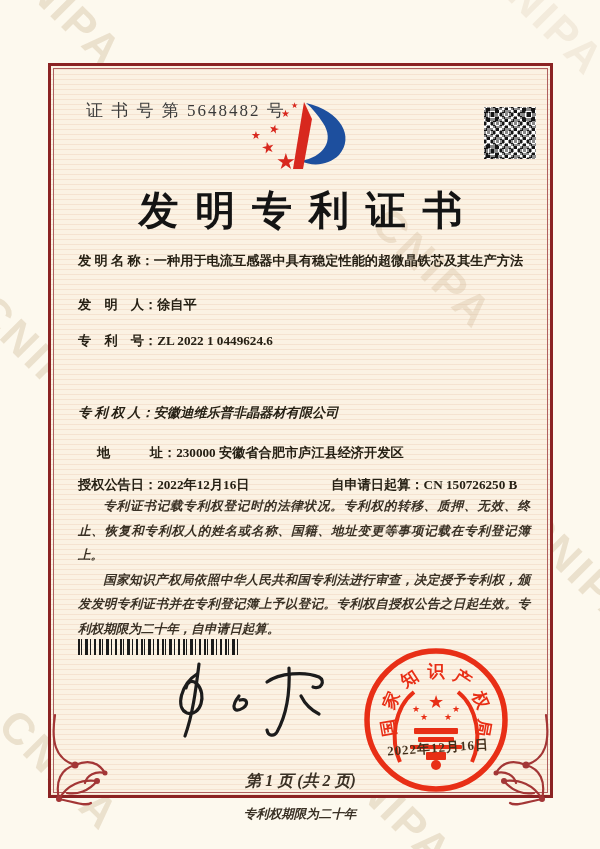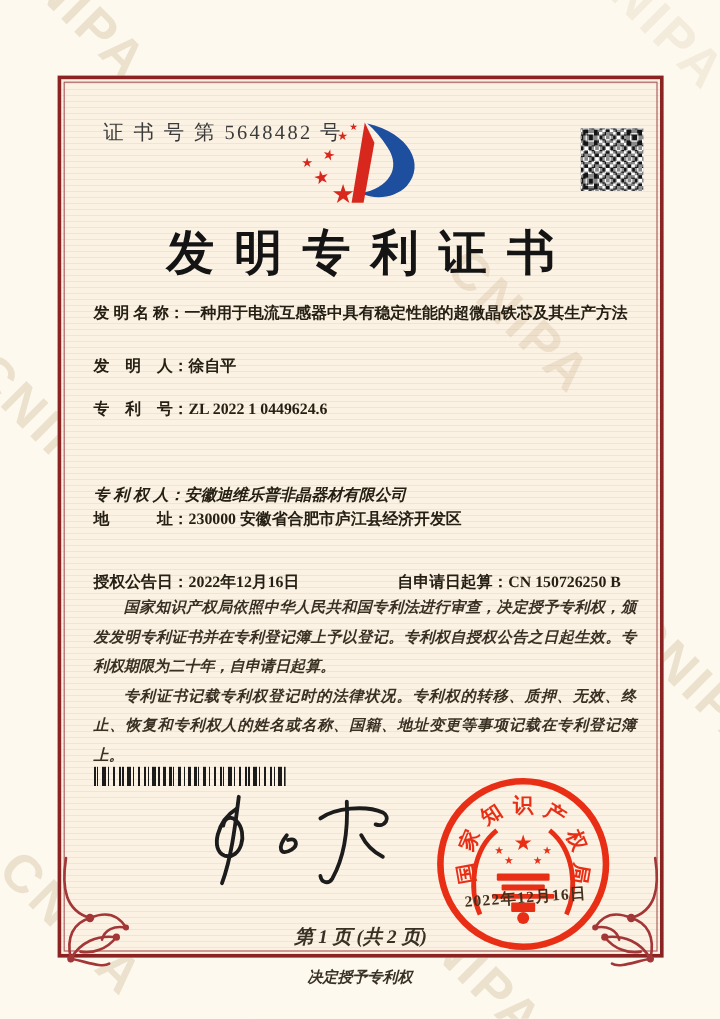--- a/index.html
+++ b/index.html
@@ -162,31 +162,31 @@
     </div>
     <div class="row" style="top:186px;">
       <span class="lbl">发 明 名 称：</span><span>一种用于电流互感器中具有稳定性能的超微晶铁芯及其生产方法</span>
     </div>
     <div class="row" style="top:266px;">
       <span class="lbl">专　利　号：</span><span>ZL 2022 1 0449624.6</span>
     </div>
     <div class="row" style="top:338px;font-style:italic;">
       <span class="lbl">专 利 权 人：</span><span>安徽迪维乐普非晶器材有限公司</span>
     </div>
-    <div class="row" style="top:358px;">
+    <div class="row" style="top:378px;margin-left:19px;">
       <span class="lbl">地　　　址：</span><span>230000 安徽省合肥市庐江县经济开发区</span>
     </div>
     <div class="row" style="top:410px;">
       <span class="pair1"><span class="lbl">授权公告日：</span><span>2022年12月16日</span></span>
       <span class="lbl">自申请日起算：</span><span>CN 150726250 B</span>
     </div>
 
     <div class="paras">
+      <p>专利证书记载专利权登记时的法律状况。专利权的转移、质押、无效、终止、恢复和专利权人的姓名或名称、国籍、地址变更等事项记载在专利登记簿上。</p>
       <p>国家知识产权局依照中华人民共和国专利法进行审查，决定授予专利权，颁发发明专利证书并在专利登记簿上予以登记。专利权自授权公告之日起生效。专利权期限为二十年，自申请日起算。</p>
-      <p>专利证书记载专利权登记时的法律状况。专利权的转移、质押、无效、终止、恢复和专利权人的姓名或名称、国籍、地址变更等事项记载在专利登记簿上。</p>
     </div>
 
     <div class="barcode"></div>
 
 
     <svg class="sig" viewBox="0 0 170 100">
       <g stroke="#1c1c1c" stroke-width="3.2" fill="none" stroke-linecap="round" stroke-linejoin="round">
         <path d="M34 16 C18 26 12 50 24 55 C38 59 44 36 34 26 C29 21 24 24 23 30"></path>
         <path d="M36 6 C33 30 30 56 22 78"></path>
         <path d="M76 38 C68 48 70 56 80 50 C86 46 84 40 77 42"></path>
@@ -248,13 +248,13 @@
           <circle cx="56" cy="70" r="3"></circle>
         <circle cx="18" cy="88" r="3"></circle>
           <circle cx="64" cy="62" r="2.5"></circle>
       </g>
     </svg>
 
     <div class="page-num">第 1 页 (共 2 页)</div>
   </div>
 </div>
 
-<div class="cont-note">决定授予专利权</div>
+<div class="cont-note">专利权期限为二十年</div>
 
 </body></html>

